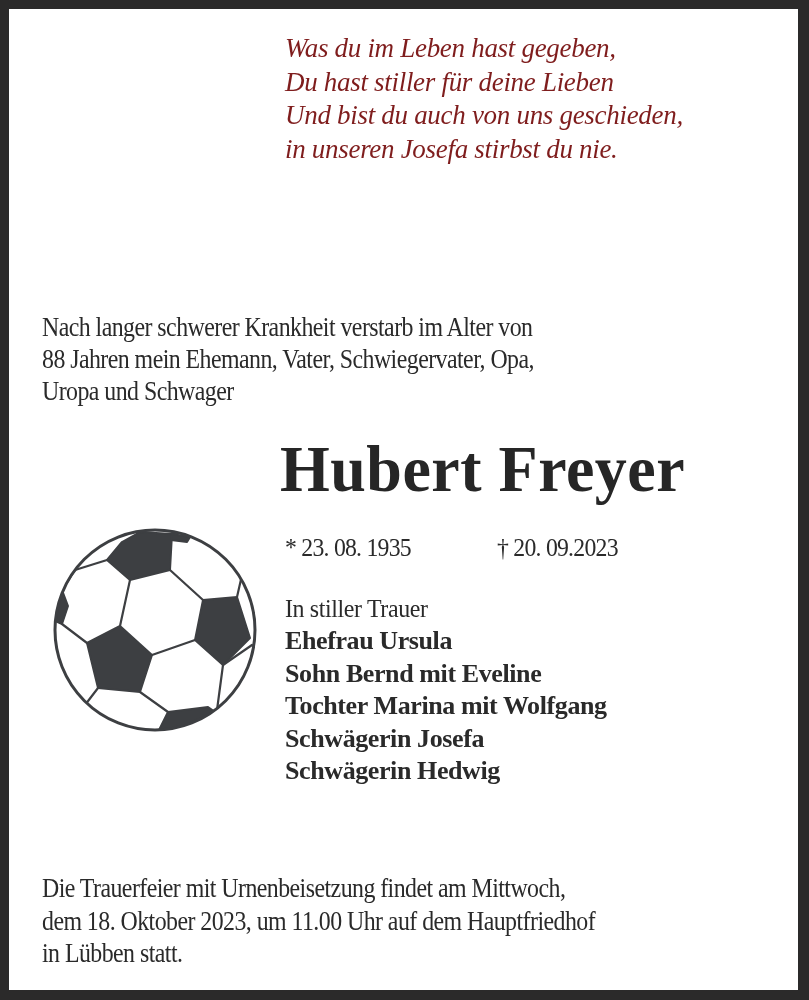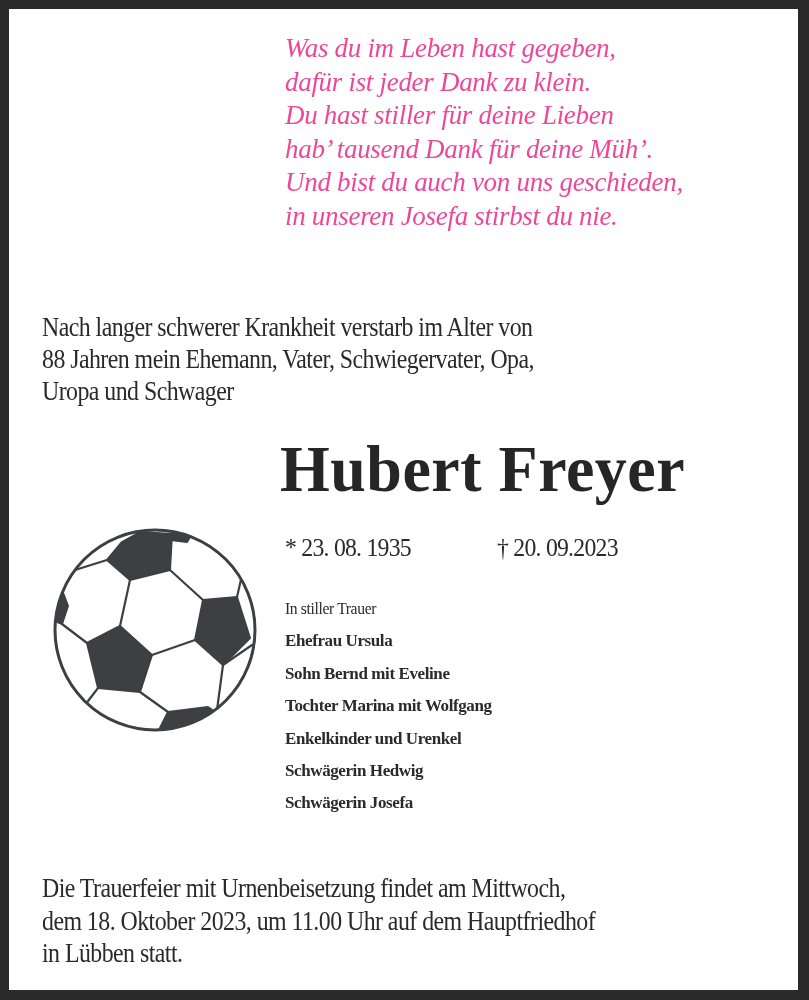--- a/index.html
+++ b/index.html
@@ -17,21 +17,21 @@
     width: 789px; height: 981px;
     background: #ffffff;
   }
   .poem {
     position: absolute;
     left: 276px; top: 23px;
     font-style: italic;
     font-size: 27px;
     line-height: 33.6px;
     letter-spacing: -0.3px;
-    color: #ec4899;
+    color: #7f1d1d;
   }
   .poem div { white-space: nowrap; }
   .intro {
     position: absolute;
     left: 33px; top: 302px;
     font-size: 26.5px;
     line-height: 32.2px;
     letter-spacing: -0.6px;
     transform: scaleX(0.9);
     transform-origin: left top;
@@ -62,21 +62,21 @@
   .born { left: 276px; }
   .died { left: 488px; }
   .ball {
     position: absolute;
     left: 31px; top: 511px;
     width: 230px; height: 220px;
   }
   .mourners {
     position: absolute;
     left: 276px; top: 584px;
-    font-size: 17px;
+    font-size: 26px;
     line-height: 32.4px;
     white-space: nowrap;
     letter-spacing: -0.4px;
   }
   .mourners .lead { font-weight: normal; transform: scaleX(0.92); transform-origin: left top; }
   .mourners .member { font-weight: bold; font-family: Liberation Serif, serif; }
   .closing {
     position: absolute;
     left: 33px; top: 863px;
     font-size: 26.5px;
@@ -87,23 +87,21 @@
     white-space: nowrap;
   }
 </style>
 </head>
 <body>
 
 <div class="page">
 
   <div class="poem">
     <div>Was du im Leben hast gegeben,</div>
-    <div>dafür ist jeder Dank zu klein.</div>
     <div>Du hast stiller für deine Lieben</div>
-    <div>hab’ tausend Dank für deine Müh’.</div>
     <div>Und bist du auch von uns geschieden,</div>
     <div>in unseren Josefa stirbst du nie.</div>
   </div>
 
   <div class="intro">
     <div>Nach langer schwerer Krankheit verstarb im Alter von</div>
     <div>88 Jahren mein Ehemann, Vater, Schwiegervater, Opa,</div>
     <div>Uropa und Schwager</div>
   </div>
 
@@ -149,23 +147,22 @@
       <line x1="22" y1="70" x2="35" y2="50"></line>
     </g>
     <circle cx="115" cy="110" r="100" fill="none" stroke="#3d3f42" stroke-width="3"></circle>
   </svg>
 
   <div class="mourners">
     <div class="lead">In stiller Trauer</div>
     <div class="member">Ehefrau Ursula</div>
     <div class="member">Sohn Bernd mit Eveline</div>
     <div class="member">Tochter Marina mit Wolfgang</div>
-    <div class="member">Enkelkinder und Urenkel</div>
+    <div class="member">Schwägerin Josefa</div>
     <div class="member">Schwägerin Hedwig</div>
-    <div class="member">Schwägerin Josefa</div>
   </div>
 
   <div class="closing">
     <div>Die Trauerfeier mit Urnenbeisetzung findet am Mittwoch,</div>
     <div>dem 18. Oktober 2023, um 11.00 Uhr auf dem Hauptfriedhof</div>
     <div>in Lübben statt.</div>
   </div>
 
 </div>
 

